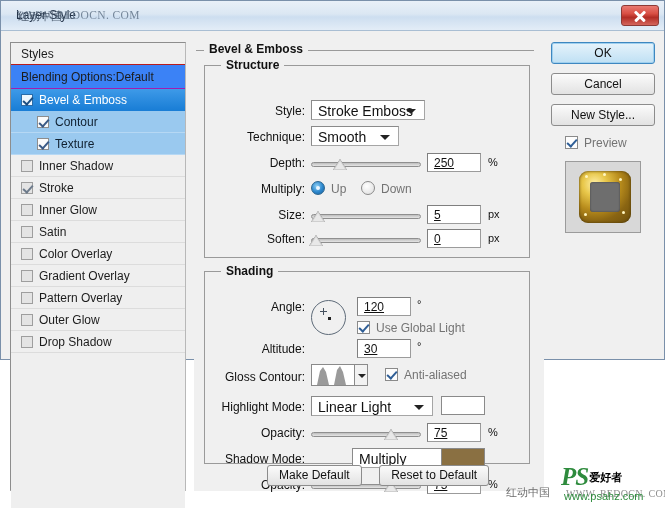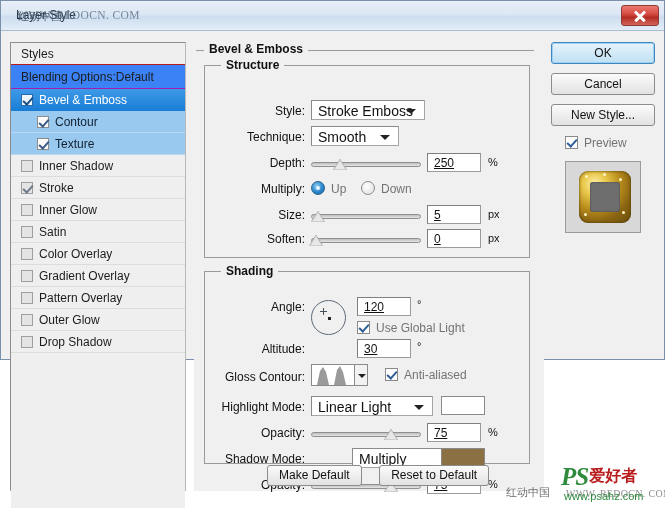--- a/index.html
+++ b/index.html
@@ -403,21 +403,21 @@
   }
   .ps-logo .ps {
     font-family: "Liberation Serif", serif;
     font-weight: bold; font-style: italic;
     font-size: 25px; color: #2e8b3d;
     letter-spacing: -1px;
   }
   .ps-logo .cn {
     font-family: "DejaVu Sans", sans-serif;
     font-weight: bold;
-    font-size: 16px; color: #b91c1c;
+    font-size: 11px; color: #000000;
     margin-left: 1px;
     vertical-align: 4px;
   }
   .ps-url {
     position: absolute; left: 563px; top: 489px;
     font-size: 11px; color: #2e8b3d;
     font-family: "Liberation Sans", sans-serif;
     white-space: nowrap;
   }
 </style>

